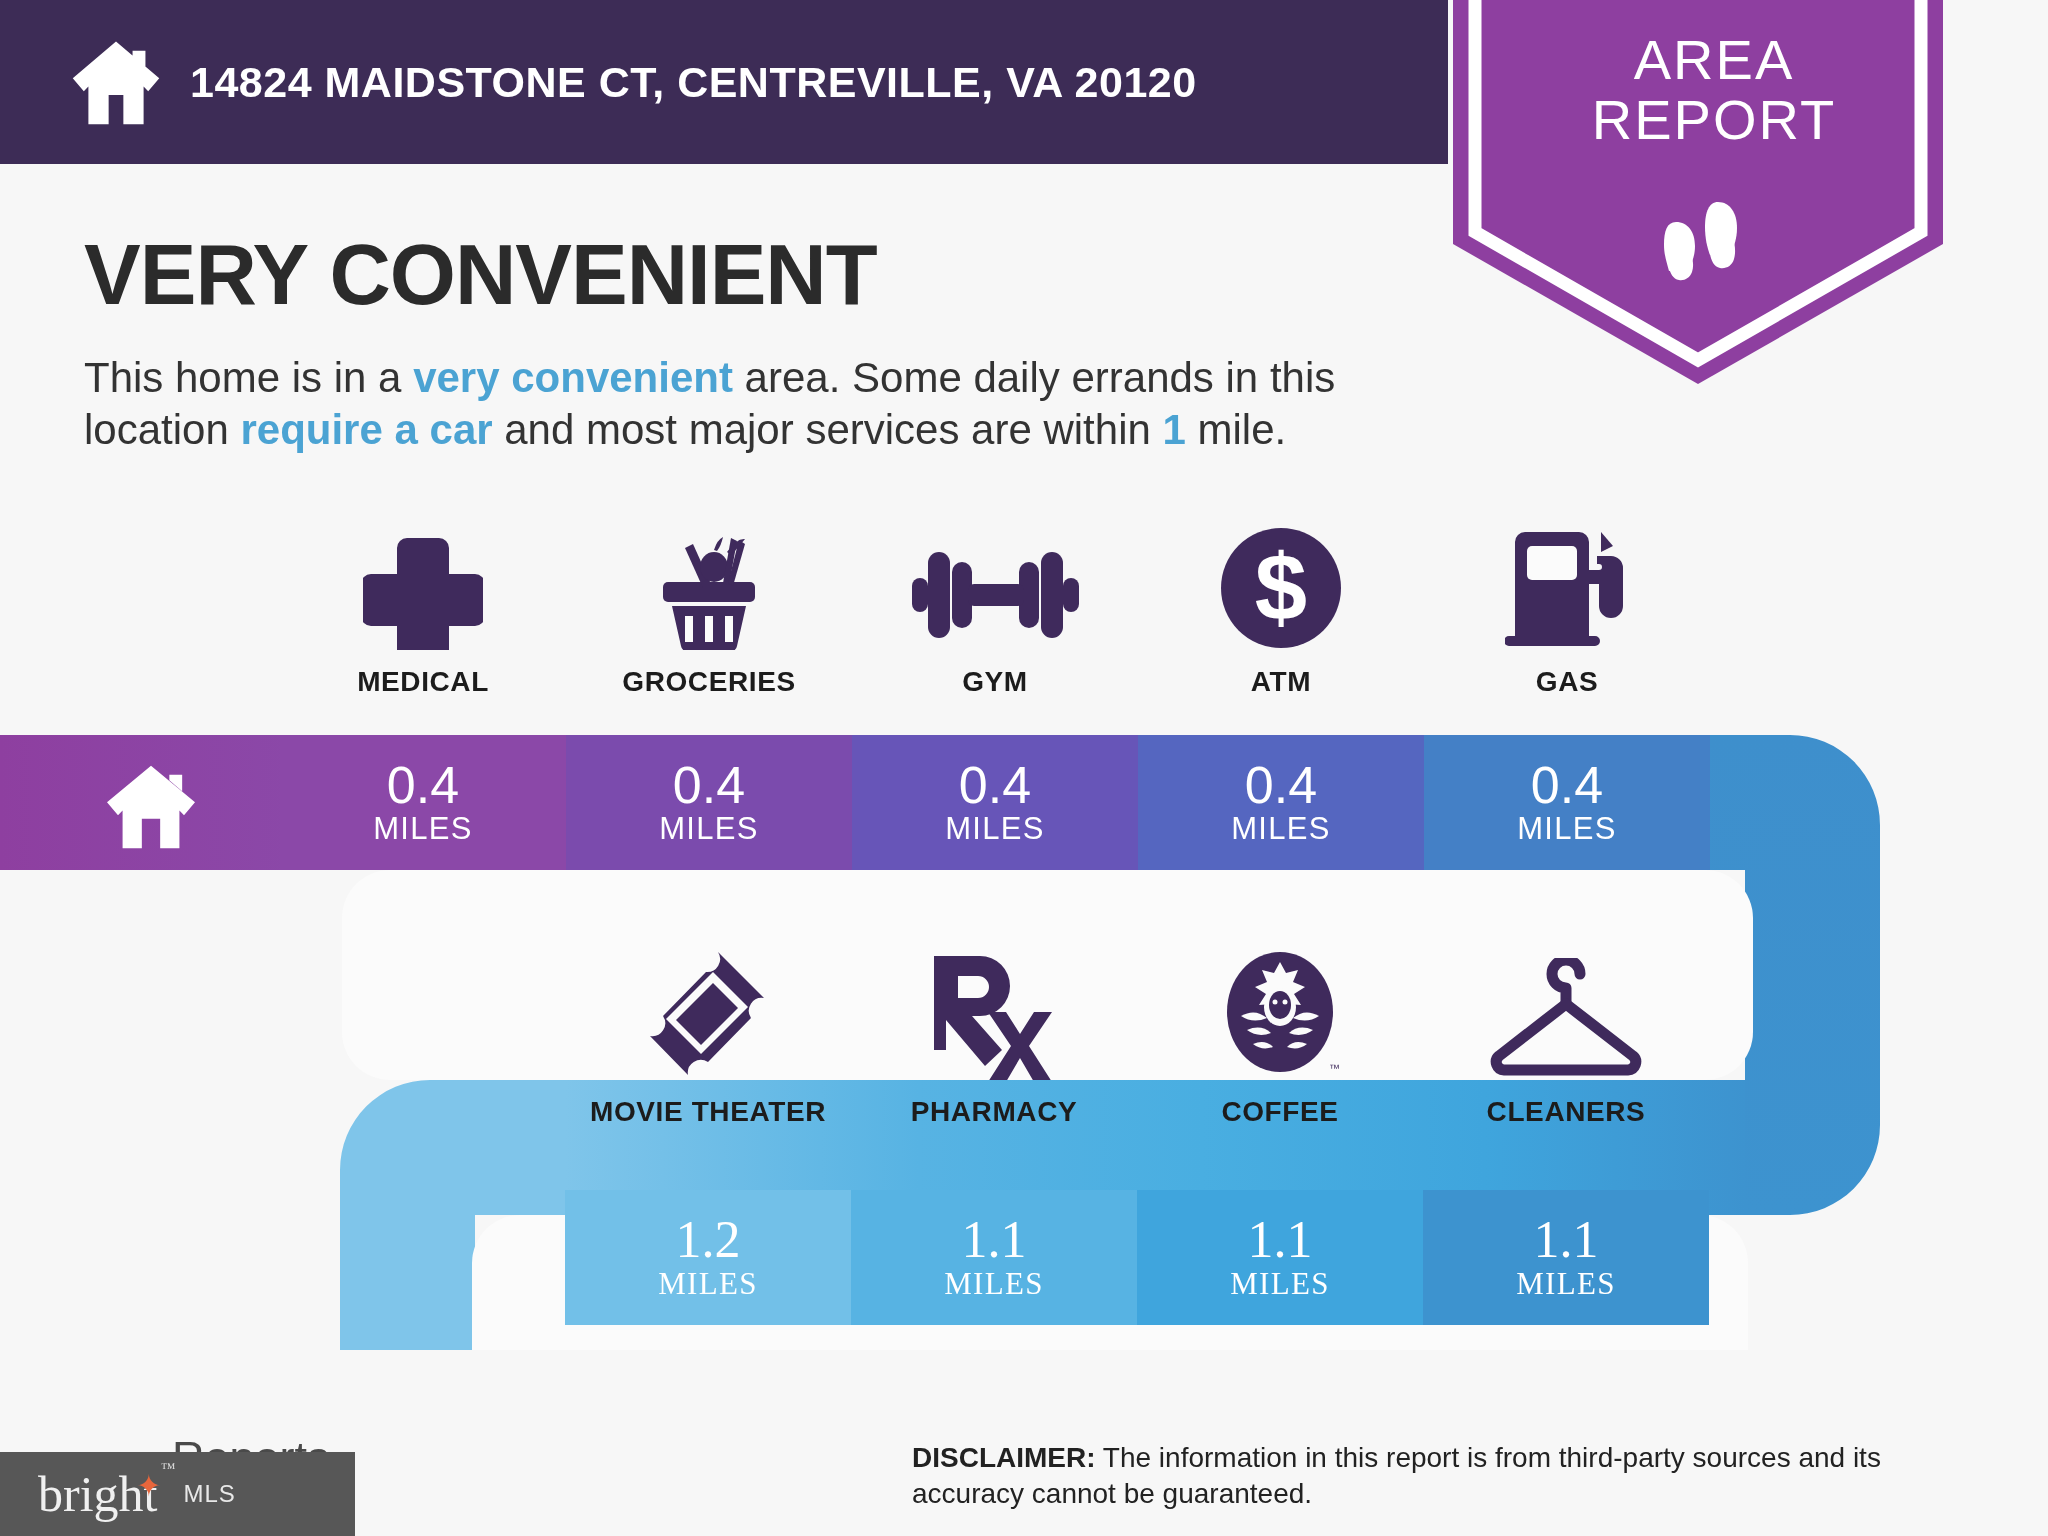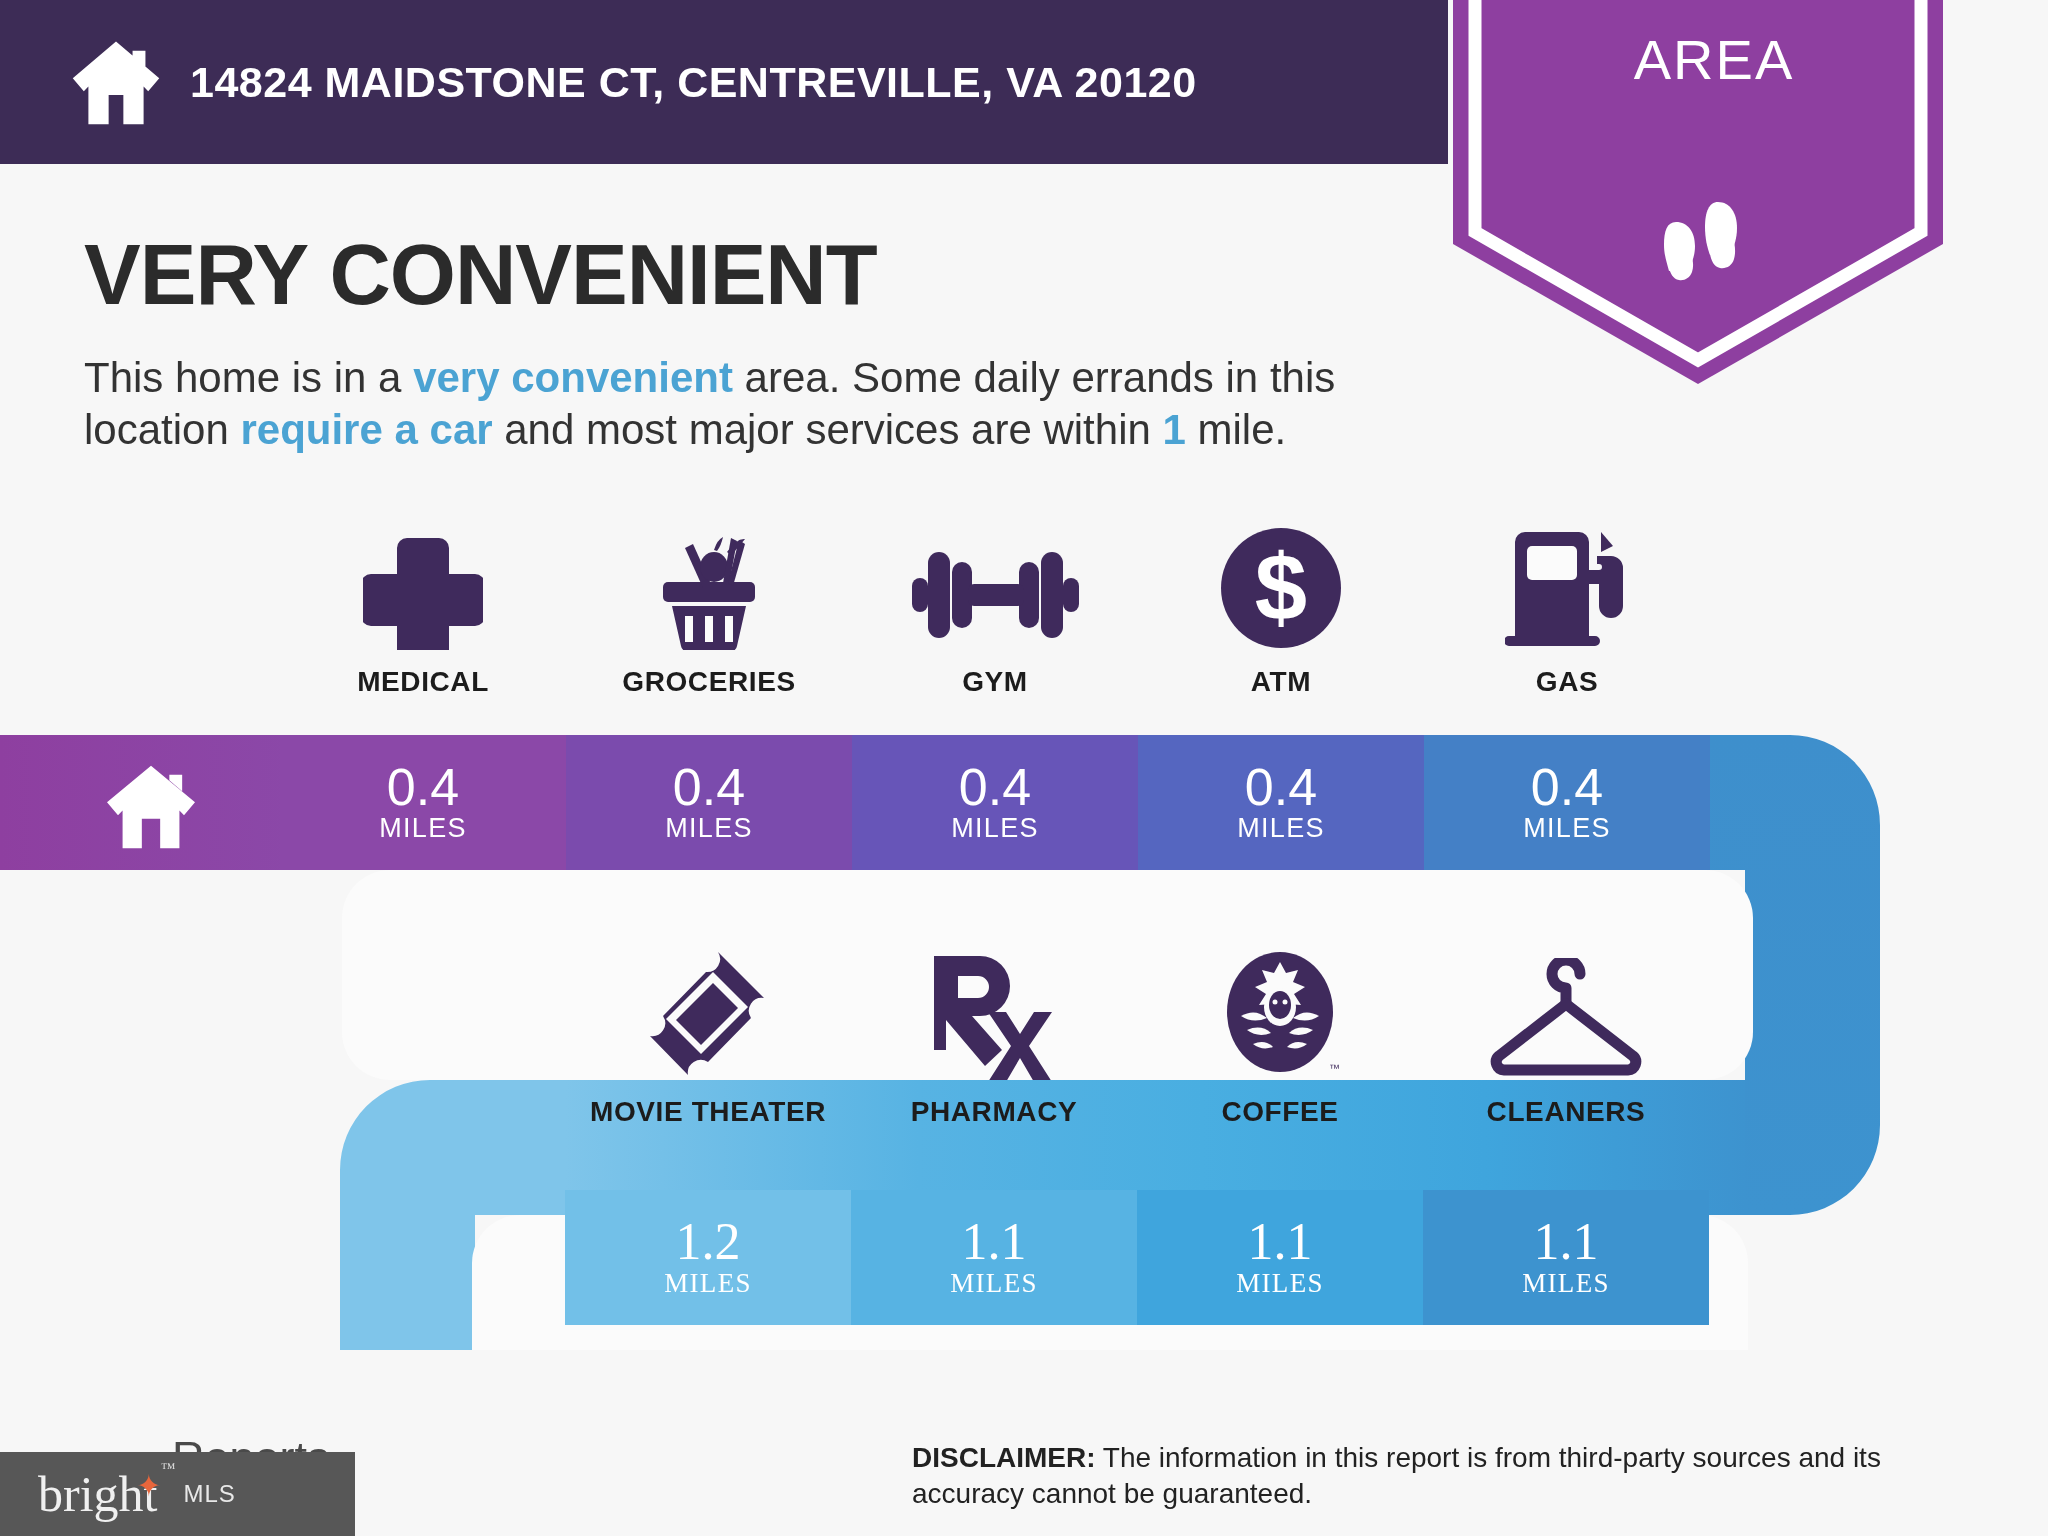--- a/index.html
+++ b/index.html
@@ -61,21 +61,21 @@
 
   
   .distrow{ position:absolute; display:flex; z-index:4; }
   .distrow.d1{ left:280px; top:735px; }
   .distrow.d2{ left:565px; top:1190px;font-family:Liberation Serif, serif; }
   .dcell{
     width:286px; height:135px; display:flex; flex-direction:column;
     align-items:center; justify-content:center; color:#fff;
   }
   .dcell .num{ font-size:52px; font-weight:400; line-height:1; }
-  .dcell .unit{ font-size:27px; font-weight:400; letter-spacing:1.3px; }
+  .dcell .unit{ font-size:31px; font-weight:400; letter-spacing:1.3px; }
 
   .home-in-bar{ position:absolute; left:105px; top:762px; z-index:4; }
 
   
   .watermark{
     position:absolute; left:172px; top:1432px; z-index:2;
     font-size:45px; color:#4a4a4a; font-weight:400; white-space:nowrap;
   }
   .brightlogo{
     position:absolute; left:0px; top:1452px; width:355px; height:84px;
@@ -110,20 +110,21 @@
   <span class="header-addr">14824 MAIDSTONE CT, CENTREVILLE, VA 20120</span>
 </div>
 
 <div class="badge">
   <svg viewBox="0 0 490 392" preserveAspectRatio="none">
     <path d="M0 0 L490 0 L490 252 L245 392 L0 252 Z" fill="#8E3FA0"></path>
     <path d="M22 0 L468 0 L468 240 L245 368 L22 240 Z" fill="none" stroke="#ffffff" stroke-width="13"></path>
   </svg>
   <div class="badge-text">
     <div>AREA</div>
+    <div>REPORT</div>
   </div>
   <span class="badge-feet">
     <svg width="120" height="120" viewBox="0 0 120 120">
       <g fill="#ffffff">
         <path d="M38 40 c12 0 19 10 19 24 c0 10 -3 16 -6 22 l-20 3 c-2 -8 -5 -16 -5 -26 c0 -14 3 -23 12 -23 z"></path>
         <path d="M32 74 l21 -3 c2 7 3 13 1 19 c-2 6 -8 9 -13 8 c-6 -1 -9 -7 -10 -13 c-1 -4 0 -8 1 -11 z"></path>
         <path d="M80 20 c12 0 19 11 19 26 c0 11 -3 18 -6 24 l-21 3 c-3 -8 -5 -17 -5 -28 c0 -15 4 -25 13 -25 z"></path>
         <path d="M73 58 l22 -3 c2 8 3 15 1 22 c-2 7 -8 10 -14 9 c-6 -1 -9 -8 -10 -14 c-1 -5 0 -10 1 -14 z"></path>
       </g>
     </svg>

